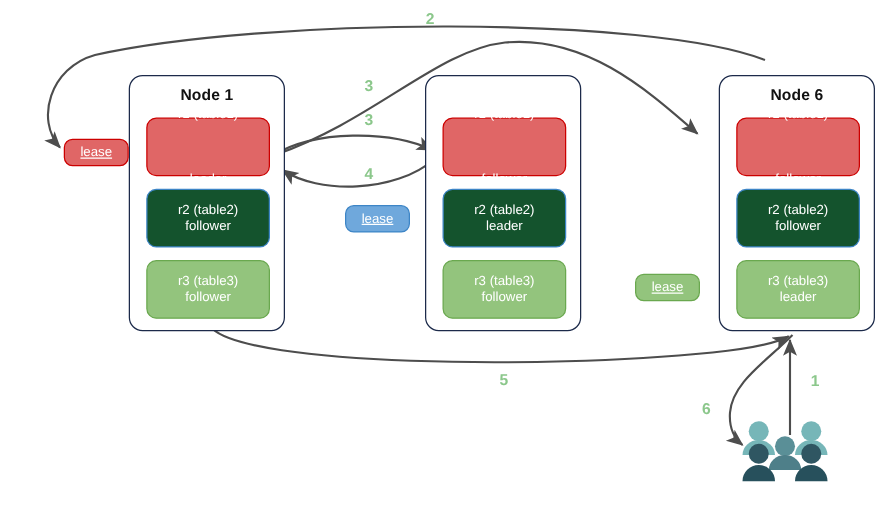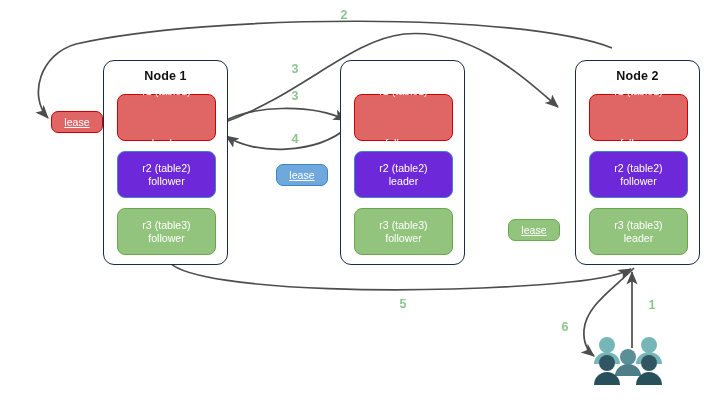--- a/index.html
+++ b/index.html
@@ -11,21 +11,21 @@
   .node-box{position:absolute;box-sizing:border-box;border:1.4px solid #1c2a4a;
             border-radius:11px;background:#ffffff;}
   .node-title{position:absolute;width:100%;text-align:center;top:8px;
               font-size:12.5px;font-weight:bold;color:#111111;letter-spacing:.1px;}
 
   .rep{position:absolute;box-sizing:border-box;border-radius:8px;
        display:flex;flex-direction:column;align-items:center;justify-content:center;
        color:#ffffff;font-size:10.6px;line-height:13px;text-align:center;}
   .rep .l2{display:block;}
   .rep-red{background:#e06666;border:1.3px solid #cc0000;gap:39px;}
-  .rep-blue{background:#6d28d9;border:1.3px solid #3d85c6;justify-content:center;}
+  .rep-blue{background:#14532d;border:1.3px solid #3d85c6;justify-content:center;}
   .rep-green{background:#93c47d;border:1.3px solid #6aa84f;}
 
   .lease{position:absolute;box-sizing:border-box;border-radius:7px;
          display:flex;align-items:center;justify-content:center;
          color:#ffffff;font-size:10.6px;text-decoration:underline;}
   .lease-red{background:#e06666;border:1.3px solid #cc0000;}
   .lease-blue{background:#6fa8dc;border:1.3px solid #3d85c6;}
   .lease-green{background:#93c47d;border:1.3px solid #6aa84f;}
 
   .num{position:absolute;color:#8bc78b;font-size:12.5px;font-weight:bold;
@@ -85,21 +85,21 @@
       <span>r2 (table2)</span>
       <span class="l2">leader</span>
     </div>
     <div class="rep rep-green" style="left:13px;top:147px;width:99px;height:47px;">
       <span>r3 (table3)</span>
       <span class="l2">follower</span>
     </div>
   </div>
 
   <div class="node-box" style="left:575px;top:60px;width:125px;height:205px;">
-    <div class="node-title">Node 2</div>
+    <div class="node-title">Node 6</div>
     <div class="rep rep-red" style="left:13px;top:33px;width:99px;height:47px;">
       <span>r1 (table1)</span>
       <span class="l2">follower</span>
     </div>
     <div class="rep rep-blue" style="left:13px;top:90px;width:99px;height:47px;">
       <span>r2 (table2)</span>
       <span class="l2">follower</span>
     </div>
     <div class="rep rep-green" style="left:13px;top:147px;width:99px;height:47px;">
       <span>r3 (table3)</span>

